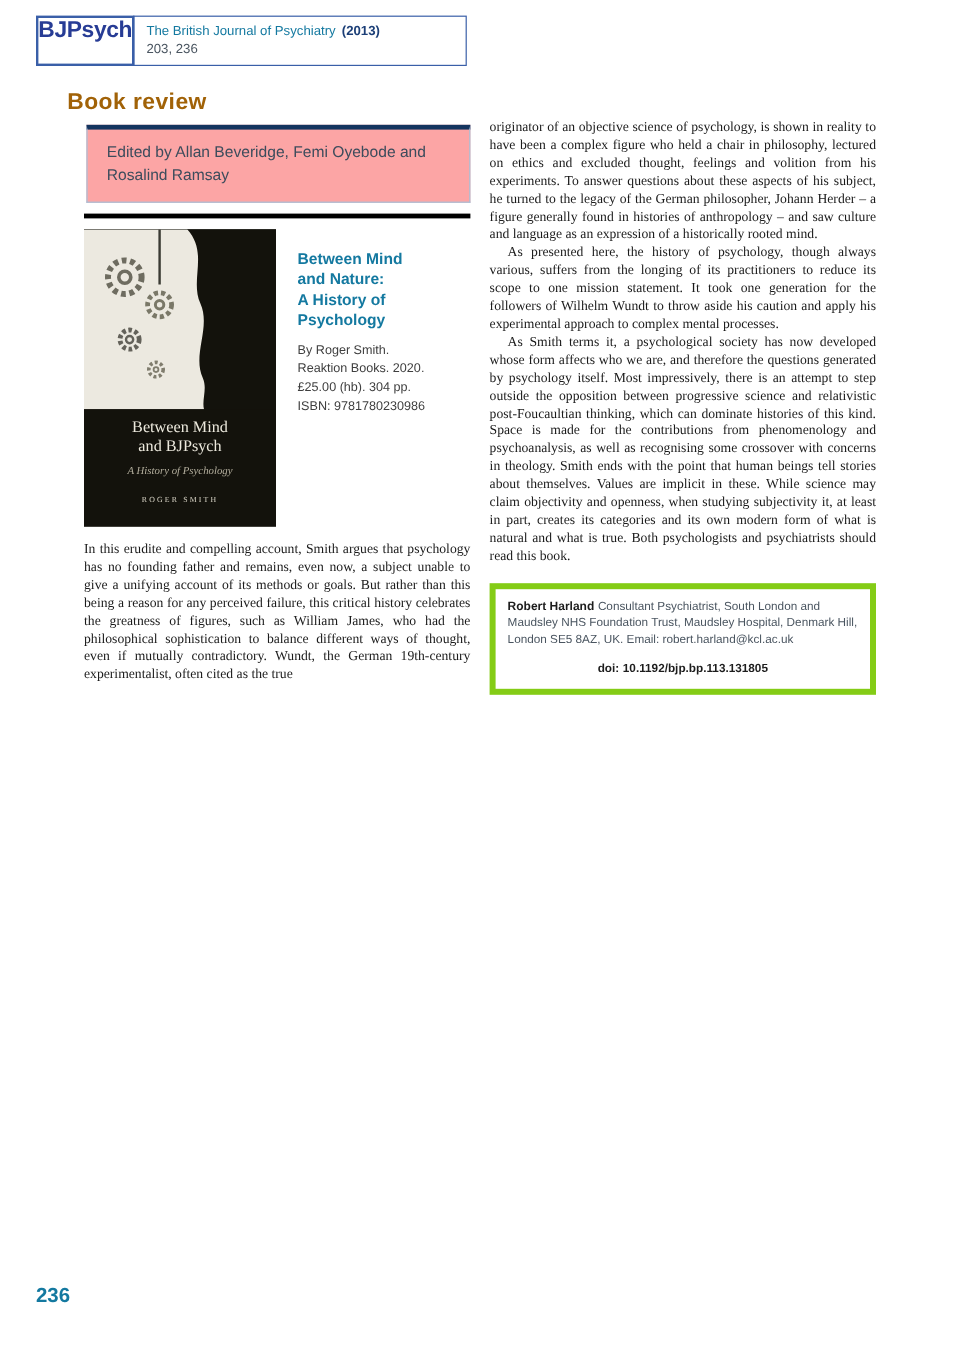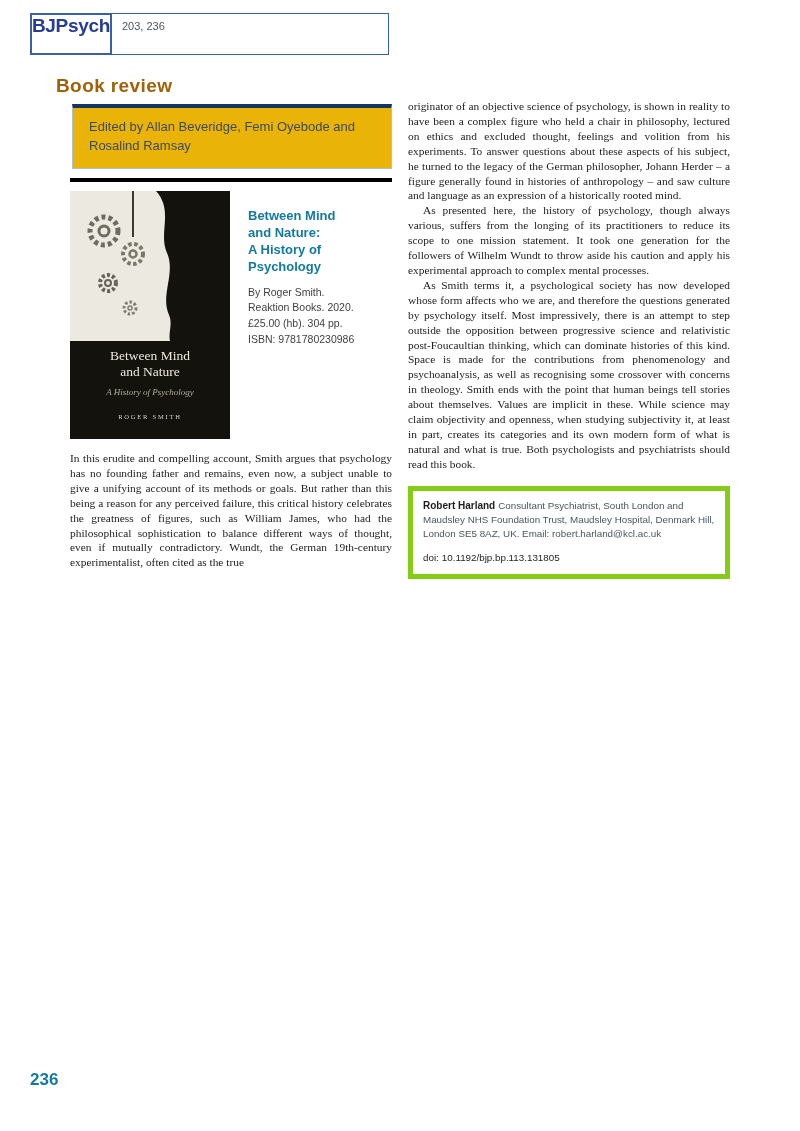--- a/index.html
+++ b/index.html
@@ -41,21 +41,21 @@
   .section-title {
     left: 56px; top: 75px; margin: 0;
     font-family: "Liberation Sans", sans-serif;
     font-size: 19px; font-weight: 700; color: #a16207; letter-spacing: 0.4px;
   }
 
   
   .editors-box {
     left: 72px; top: 104px; width: 320px;
     box-sizing: border-box;
-    background: #eab308;
+    background: #fca5a5;
     border: 1px solid #a8c0d8;
     border-top: 4px solid #14355f;
     padding: 10px 16px 12px 16px;
     font-family: "Liberation Sans", sans-serif;
     font-size: 13px; line-height: 1.45; color: #3d4c5c;
   }
 
   
   .left-col { left: 70px; top: 178px; width: 322px; }
   .rule { height: 4px; background: #000000; }
@@ -97,39 +97,43 @@
 
   
   .author-box {
     margin-top: 14px;
     border: 5px solid #84cc16;
     padding: 8px 10px 9px 10px;
     font-family: "Liberation Sans", sans-serif;
     font-size: 9.8px; line-height: 1.45; color: #4a5560;
   }
   .a-name { font-weight: 700; color: #1d1d1d; font-size: 10px; margin-right: 3px; }
-  .doi-line { margin-top: 9px; font-weight: 400; color: #1d1d1d; }
+  .doi-line { margin-top: 9px; font-weight: 700; color: #1d1d1d; text-align: center; }
   .doi-label { margin-right: 3px; }
 
   
   .page-number {
     left: 30px; top: 1070px;
     font-family: "Liberation Sans", sans-serif;
     font-size: 17px; font-weight: 700; color: #1479a0;
   }
 </style>
 </head>
 <body>
 
 <div class="page">
 
   <div class="logo-box abs">
     <span class="logo-text">BJPsych</span>
   </div>
   <div class="journal-box abs">
+    <div class="j-line1">
+      <span class="j-name">The British Journal of Psychiatry</span>
+      <span class="j-year">(2013)</span>
+    </div>
     <div class="j-line2">203, 236</div>
   </div>
 
   <h1 class="section-title abs">Book review</h1>
 
   <div class="editors-box abs">
     <span>Edited by Allan Beveridge, Femi Oyebode and Rosalind Ramsay</span>
   </div>
 
   <div class="left-col abs">
@@ -153,21 +157,21 @@
             <circle cx="38" cy="92" r="3" stroke-width="2"></circle>
           </g>
           <g stroke="#807d6e" fill="none">
             <circle cx="60" cy="117" r="6" stroke-width="3" stroke-dasharray="2.5 2"></circle>
             <circle cx="60" cy="117" r="2" stroke-width="1.5"></circle>
           </g>
         </svg>
         <div class="cover-text">
           <div class="c-title">
             <span>Between Mind</span><br>
-            <span>and Nature</span>
+            <span>and BJPsych</span>
           </div>
           <div class="c-sub">A History of Psychology</div>
           <div class="c-author">ROGER SMITH</div>
         </div>
       </div>
       <div class="book-info">
         <div class="b-title">
           <div>Between Mind</div>
           <div>and Nature:</div>
           <div>A History of Psychology</div>

